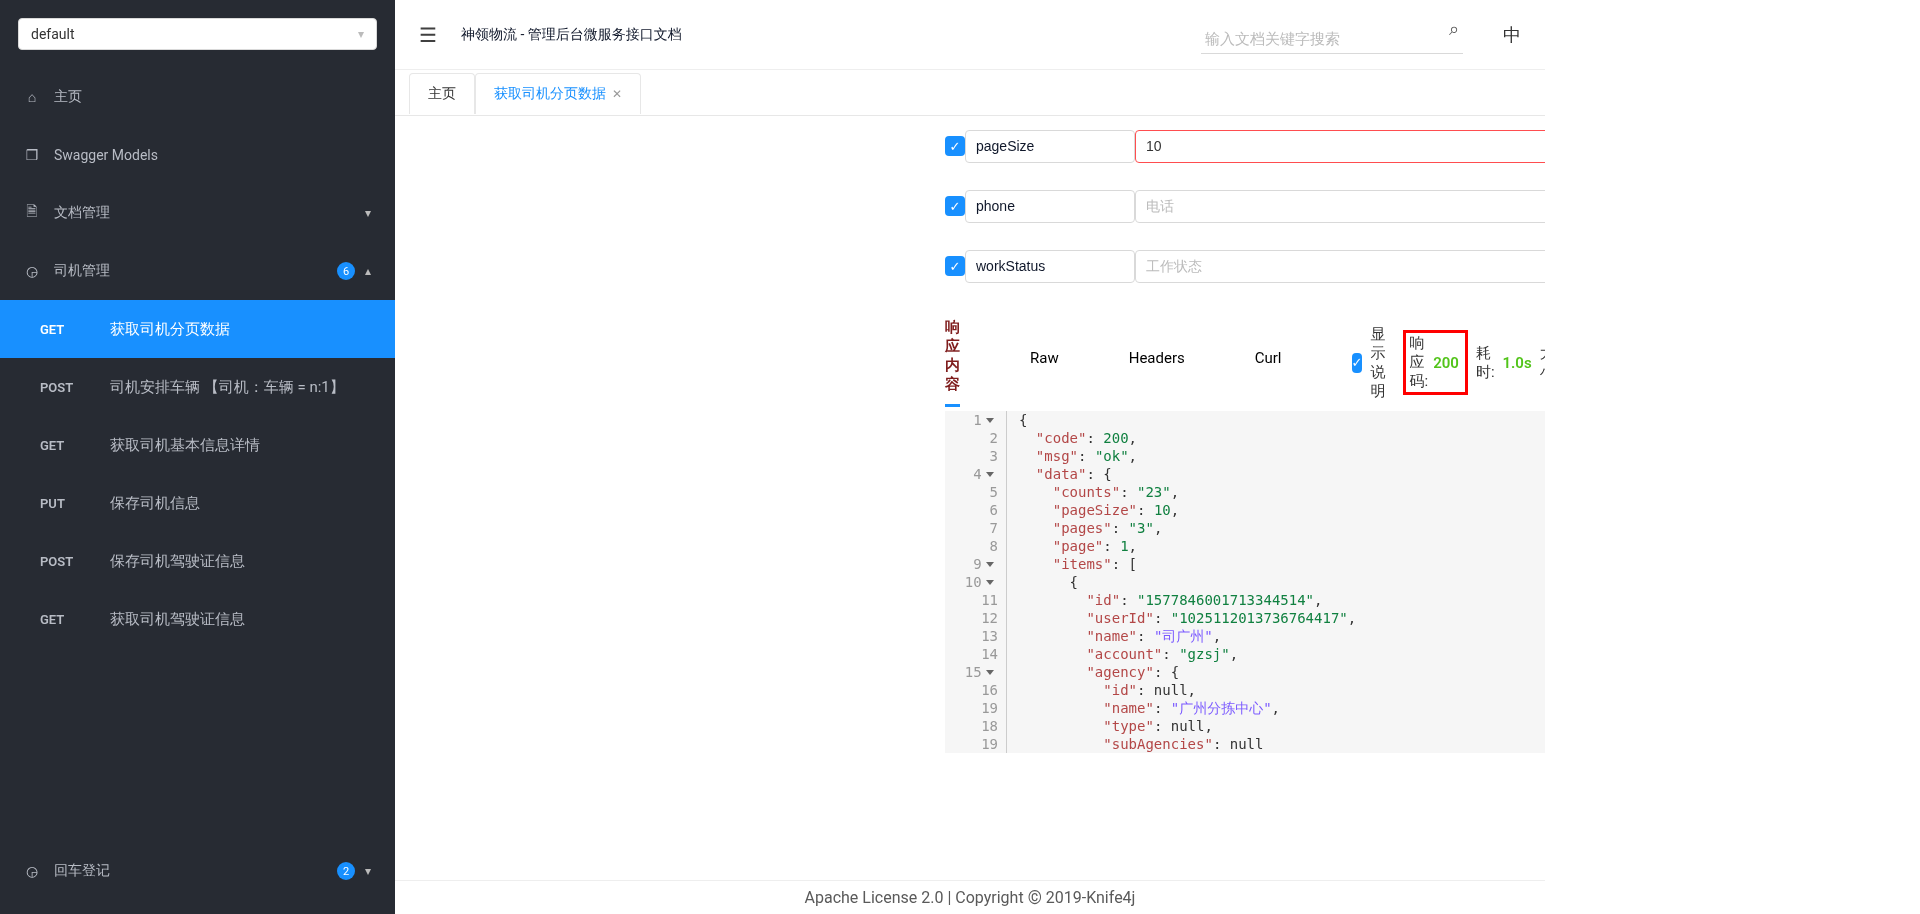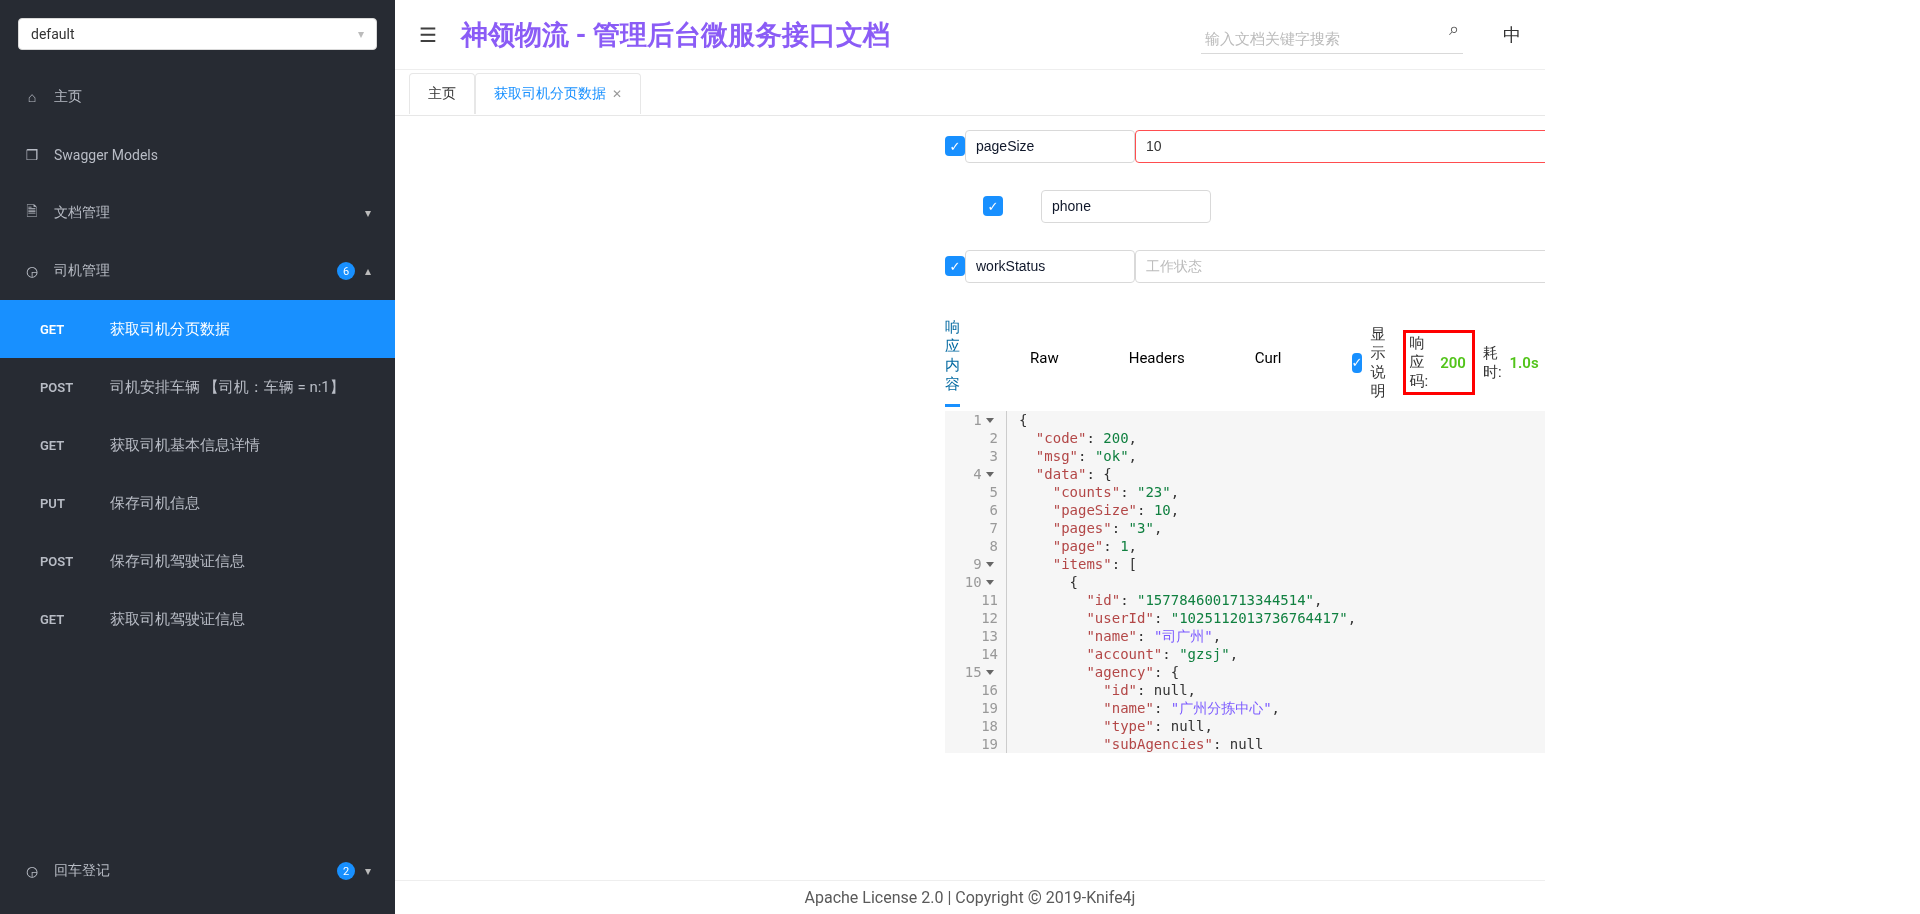--- a/index.html
+++ b/index.html
@@ -14,44 +14,44 @@
   .ic { width:16px; height:16px; display:inline-flex; align-items:center; justify-content:center; font-size:14px; }
   .badge { background:#1890ff; color:#fff; border-radius:10px; font-size:11px; min-width:18px; height:18px; display:inline-flex; align-items:center; justify-content:center; padding:0 5px; }
   .nav-badge-row { display:flex; align-items:center; gap:10px; }
   .sub-item { display:flex; align-items:center; height:58px; padding-left:40px; color:#b8bcc5; cursor:pointer; gap:22px; }
   .sub-item.sel { background:#1890ff; color:#fff; }
   .method { font-weight:600; font-size:13px; width:48px; }
   .sub-item .label { font-size:15px; white-space:nowrap; overflow:hidden; text-overflow:ellipsis; }
   .main { flex:1; display:flex; flex-direction:column; background:#fff; min-width:0; }
   .top-bar { height:70px; display:flex; align-items:center; padding:0 24px; gap:24px; border-bottom:1px solid #eee; }
   .collapse-ic { font-size:20px; color:#404040; cursor:pointer; }
-  .app-title { font-size:27px; font-weight:700; color:#8b5cf6; flex:1; }
+  .app-title { font-size:14px; font-weight:400; color:#0f172a; flex:1; }
   .search-box { width:262px; border:none; border-bottom:1px solid #d9d9d9; padding:6px 28px 6px 4px; font-size:15px; color:#888; background:transparent;margin-top:8px; }
   .search-wrap { position:relative; }
   .search-ic { position:absolute; right:4px; top:2px; font-size:18px; color:#555; }
   .lang-btn { font-size:18px; color:#333; margin-left:16px; cursor:pointer; }
   .tabs-bar { display:flex; border-bottom:1px solid #e7e7e7; padding-left:14px; height:46px; align-items:flex-start; }
   .tab { padding:11px 18px; border:1px solid #e7e7e7; border-bottom:none; margin-top:3px; border-radius:4px 4px 0 0; background:#fff; display:flex; align-items:center; gap:6px; font-size:14px; }
   .tab.active { color:#1890ff; }
   .tab .close { color:#999; font-size:12px; cursor:pointer; }
   .body { flex:1; overflow:auto; position:relative; padding:0 0 0 0; }
   .param-table { margin-left:550px; border:0; }
   .param-row { display:flex; align-items:center; height:60px; }
   .pc-check { width:96px; display:flex; justify-content:center; }
   .chk { width:20px; height:20px; background:#1890ff; border-radius:4px; display:flex; align-items:center; justify-content:center; color:#fff; font-size:13px; }
   .pc-name { width:190px; }
   .pc-value { width:600px; }
   .param-input { width:170px; height:33px; border:1px solid #d9d9d9; border-radius:4px; padding:0 10px; font-size:14px; color:#0f172a; }
   .param-value-input { width:595px; height:33px; border:1px solid #d9d9d9; border-radius:4px; padding:0 10px; font-size:14px; color:#333; }
   .param-value-input.err { border-color:#ff4d4f; color:#333; }
   .resp-tabs { margin-left:550px; margin-top:22px; display:flex; align-items:center; gap:70px; font-size:15px; }
   .resp-tab { color:#000000; cursor:pointer; padding-bottom:10px; }
-  .resp-tab.active { color:#0369a1; border-bottom:3px solid #1890ff; font-weight:400; }
+  .resp-tab.active { color:#7f1d1d; border-bottom:3px solid #1890ff; font-weight:700; }
   .resp-info { margin-left:auto; display:flex; align-items:center; gap:8px; margin-right:6px; font-size:15px; }
-  .code-box { border:3px solid #f00; padding:1px 6px 1px 4px; display:flex; align-items:center; gap:12px; }
+  .code-box { border:3px solid #f00; padding:1px 6px 1px 4px; display:flex; align-items:center; gap:5px; }
   .green { color:#52c41a; font-weight:600; }
   .code-area { margin-left:550px; margin-top:4px; background:#f6f6f6; font-family:Consolas,Monaco,monospace; font-size:14px; line-height:18px; position:relative; }
   .gutter { display:inline-block; width:62px; text-align:right; color:#999; border-right:1px solid #ccc; padding-right:8px; user-select:none; }
   .cl { display:flex; }
   .code { padding-left:12px; white-space:pre; color:#333; }
   .tok-k { color:#b34747; }
   .tok-s { color:#108040; }
   .tok-n { color:#108040; }
   .tok-cn { color:#7b5aff; }
   .fold { display:inline-block; width:0; height:0; border-left:4px solid transparent; border-right:4px solid transparent; border-top:5px solid #666; margin-left:-4px; margin-right:4px; vertical-align:2px; }
@@ -167,20 +167,21 @@
               <span class="chk">✓</span>
             </div>
             <div class="pc-name"><input class="param-input" value="pageSize" style=""></div>
             <div class="pc-value"><input class="param-value-input err" value="10" placeholder="" style=""></div>
           </div>
           <div class="param-row">
             <div class="pc-check">
               <span class="chk">✓</span>
             </div>
             <div class="pc-name"><input class="param-input" value="phone" style=""></div>
+            <div class="pc-value"><input class="param-value-input" value="" placeholder="电话" style=""></div>
           </div>
           <div class="param-row">
             <div class="pc-check">
               <span class="chk">✓</span>
             </div>
             <div class="pc-name"><input class="param-input" value="workStatus" style=""></div>
             <div class="pc-value"><input class="param-value-input" value="" placeholder="工作状态" style=""></div>
           </div>
         </div>
 

